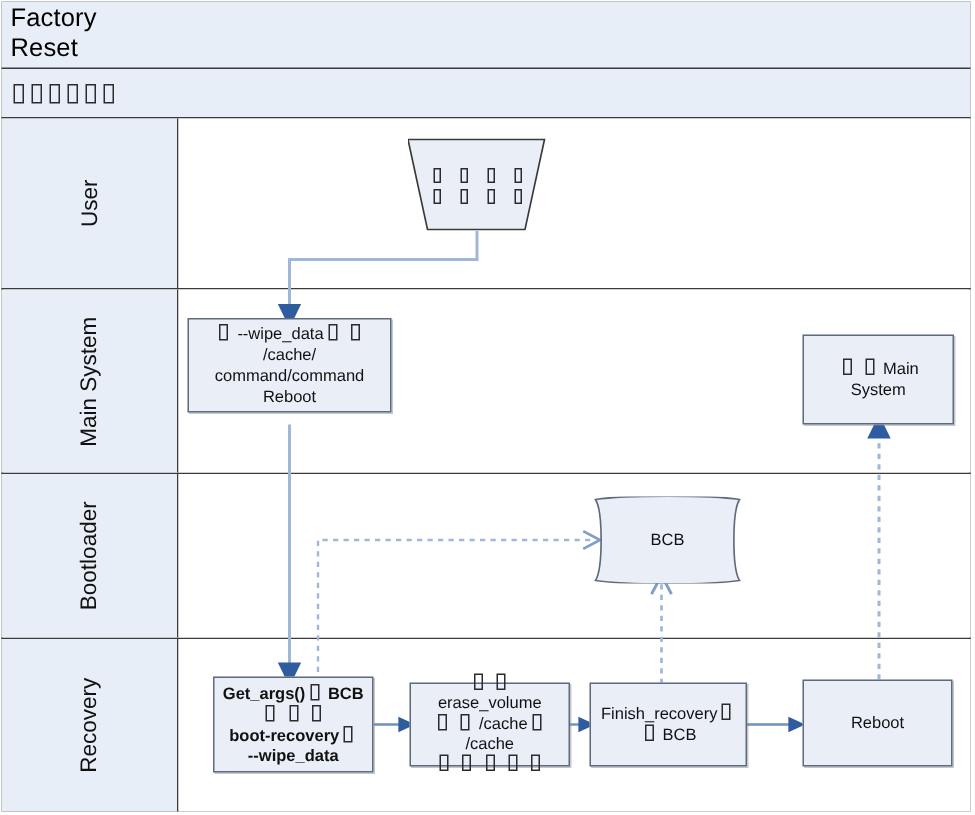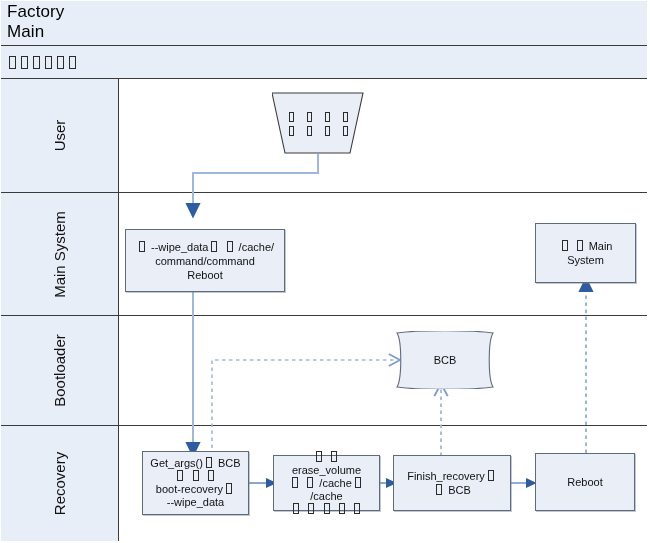--- a/index.html
+++ b/index.html
@@ -85,21 +85,21 @@
 </style>
 </head>
 <body>
 
 <div id="page">
 
   <div class="frame"></div>
 
   <div class="title-band">
     <div class="t">Factory
-Main</div>
+Reset</div>
   </div>
 
   <div class="sub-band">
     <span class="tofu"></span>
     <span class="tofu"></span>
     <span class="tofu"></span>
     <span class="tofu"></span>
     <span class="tofu"></span>
     <span class="tofu"></span>
   </div>
@@ -191,21 +191,21 @@
       </div>
       <div class="keyrow">
         <span class="tofu tofu-sm"></span>
         <span class="tofu tofu-sm"></span>
         <span class="tofu tofu-sm"></span>
         <span class="tofu tofu-sm"></span>
       </div>
     </div>
   </div>
 
-  <div class="node" style="left:125px;top:229px;width:160px;height:63px;">
+  <div class="node" style="left:125px;top:212px;width:136px;height:63px;">
     <div class="inner">
       <span class="tofu"></span>
       <span>--wipe_data</span><span class="tofu"></span>
       <span class="tofu"></span>
       <span>/cache/</span><br>
       <span>command/command</span><br>
       <span>Reboot</span>
     </div>
   </div>
 
@@ -219,21 +219,21 @@
 
   <div class="tape" style="left:392px;top:331px;">
     <svg width="106" height="58">
       <path d="M5,2 C24,-1 82,-1 101,2 C96,10 96,48 101,56 C82,59 24,59 5,56 C10,48 10,10 5,2 Z" fill="#e9eef7" stroke="#5f6a7d" stroke-width="1.1"></path>
     </svg>
     <div class="lbl">
       <span>BCB</span>
     </div>
   </div>
 
-  <div class="node" style="left:142px;top:451px;width:107px;height:64px;">
+  <div class="node" style="left:142px;top:451px;width:107px;height:64px;font-weight:bold;">
     <div class="inner" style="line-height:13px;">
       <span>Get_args()</span><span class="tofu"></span>
       <span>BCB</span><br>
       <span class="tofu"></span>
       <span class="tofu"></span>
       <span class="tofu"></span><br>
       <span>boot-recovery</span><span class="tofu"></span><br>
       <span>--wipe_data</span>
     </div>
   </div>
@@ -248,21 +248,21 @@
       <span>/cache</span><span class="tofu"></span>
       <span>/cache</span><br>
       <span class="tofu"></span>
       <span class="tofu"></span>
       <span class="tofu"></span>
       <span class="tofu"></span>
       <span class="tofu"></span>
     </div>
   </div>
 
-  <div class="node" style="left:393px;top:455px;width:118px;height:56px;">
+  <div class="node" style="left:393px;top:455px;width:105px;height:56px;">
     <div class="inner">
       <span>Finish_recovery</span><span class="tofu"></span><br>
       <span class="tofu"></span>
       <span>BCB</span>
     </div>
   </div>
 
   <div class="node" style="left:535px;top:453px;width:100px;height:58px;">
     <div class="inner">
       <span>Reboot</span>

